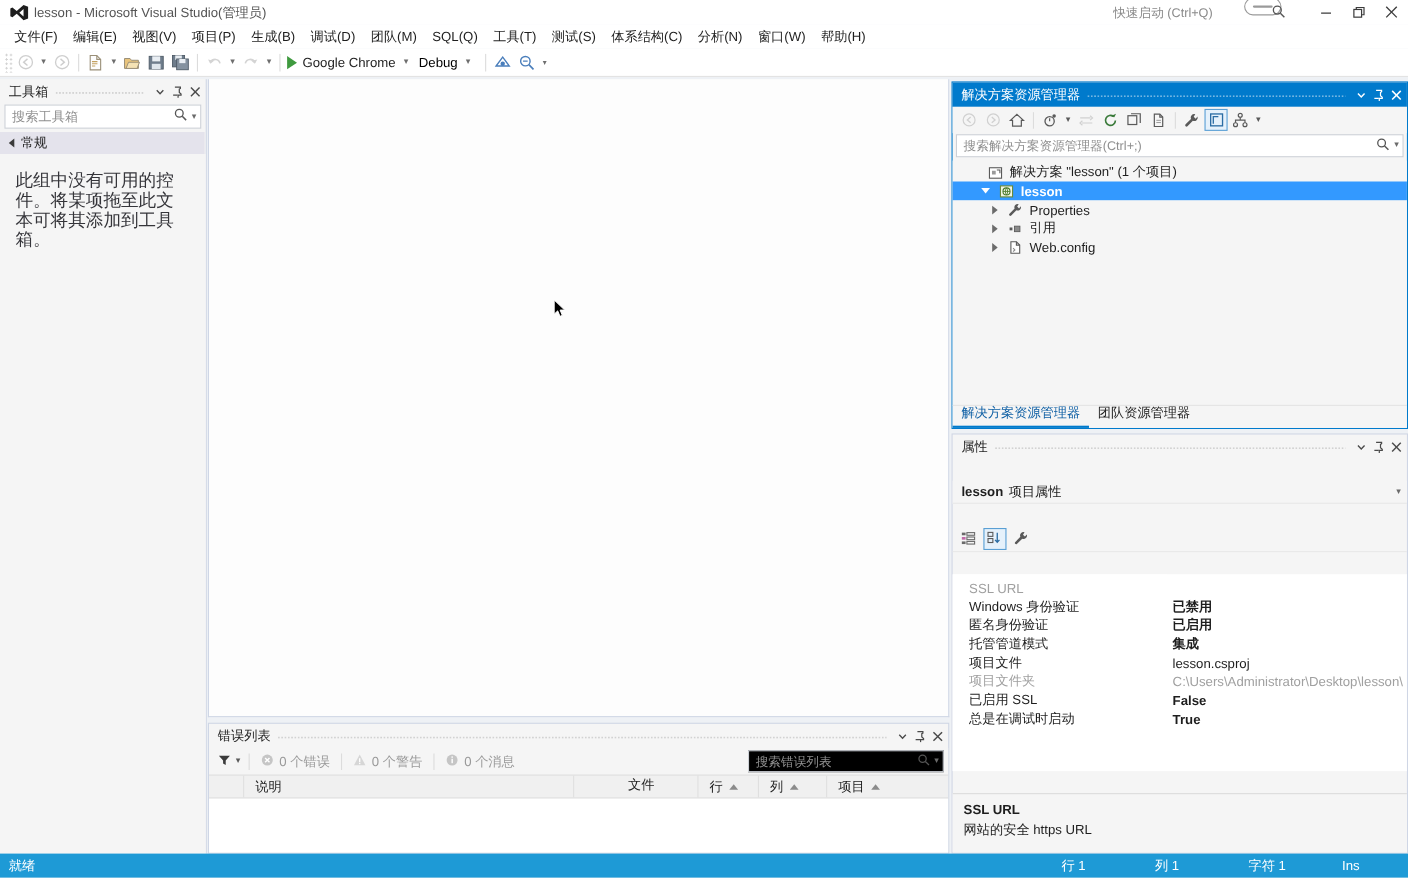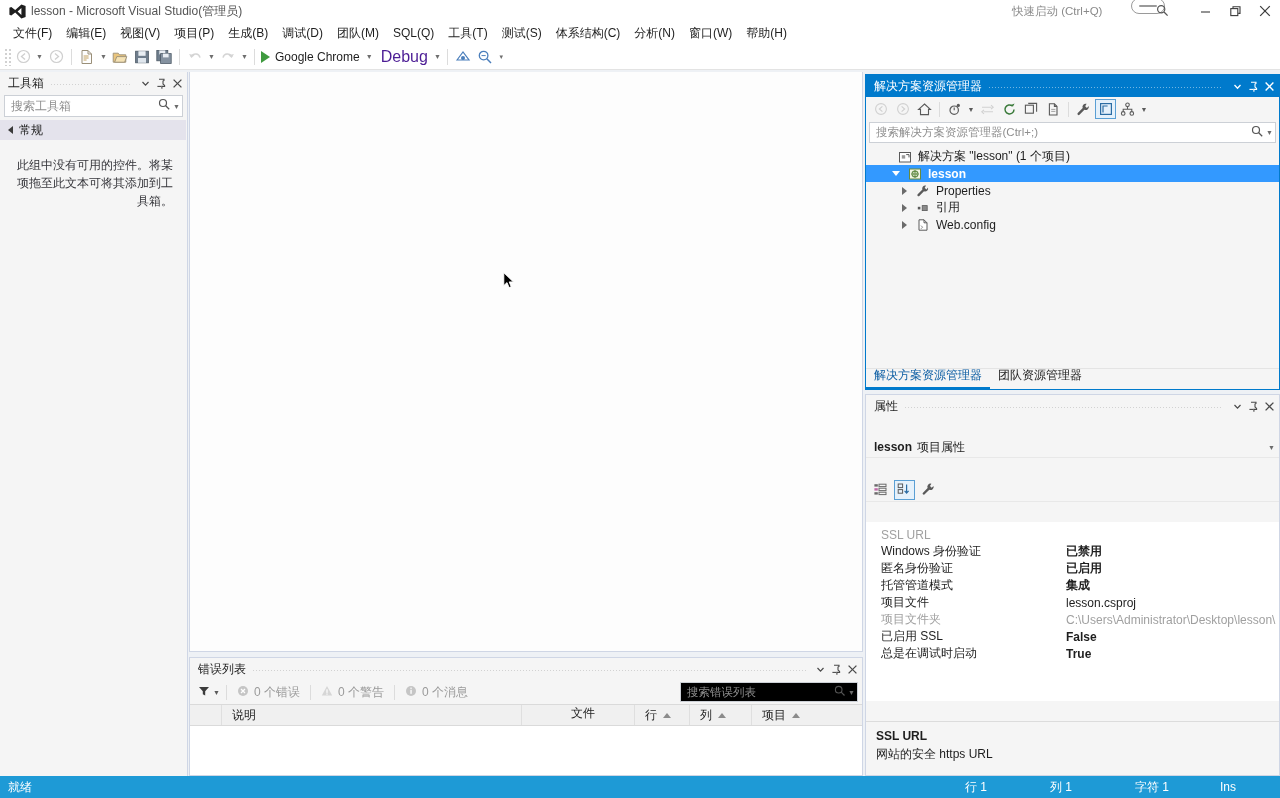--- a/index.html
+++ b/index.html
@@ -98,21 +98,21 @@
   .tb-run .play {
     width: 0; height: 0; border-left: 9px solid #3f9a3f;
     border-top: 6px solid transparent; border-bottom: 6px solid transparent;
     margin-right: 5px;
   }
   .tb-run .lbl { font-size: 12px; color: #1e1e1e; }
   .tb-combo {
     display: flex; align-items: center; height: 20px; padding: 0 2px 0 6px;
     min-width: 62px;
   }
-  .tb-combo .lbl { font-size: 16px; color: #4c1d95; }
+  .tb-combo .lbl { font-size: 12px; color: #000000; }
   .tb-combo .cv { margin-left: 6px; font-size: 7px; color: #6e6e6e; }
 
   
   .toolbox {
     position: absolute; left: 0; top: 72px; width: 188px; height: 704px;
     background: #f5f5f5;
     border-right: 1px solid #cfd6e5;
     display: flex; flex-direction: column;
   }
   .panel-caption {
@@ -141,22 +141,22 @@
   .tbx-group {
     height: 20px; background: #e4e3ec; display: flex; align-items: center;
     padding-left: 8px; gap: 6px; margin-right: 1px;
   }
   .tbx-group .tri {
     width: 0; height: 0; border-top: 4px solid transparent;
     border-bottom: 4px solid transparent; border-right: 5px solid #3a3a3a;
   }
   .tbx-group .gl { font-size: 12px; color: #1e1e1e; }
   .tbx-empty {
-    padding: 16px 14px 0 14px; font-size: 12px; color: #35353a;
-    line-height: 18px; text-align: right;
+    padding: 16px 14px 0 14px; font-size: 16px; color: #35353a;
+    line-height: 18px; text-align: left;
   }
   .tbx-body { flex: 1; background: #f5f5f5; }
 
   
   .doc-area {
     position: absolute; left: 189px; top: 72px; width: 674px; height: 580px;
     background: #fdfdfd; border: 1px solid #cfd6e5; border-top: none;
   }
   .mouse-cursor {
     position: absolute; left: 503px; top: 272px; width: 12px; height: 18px;

